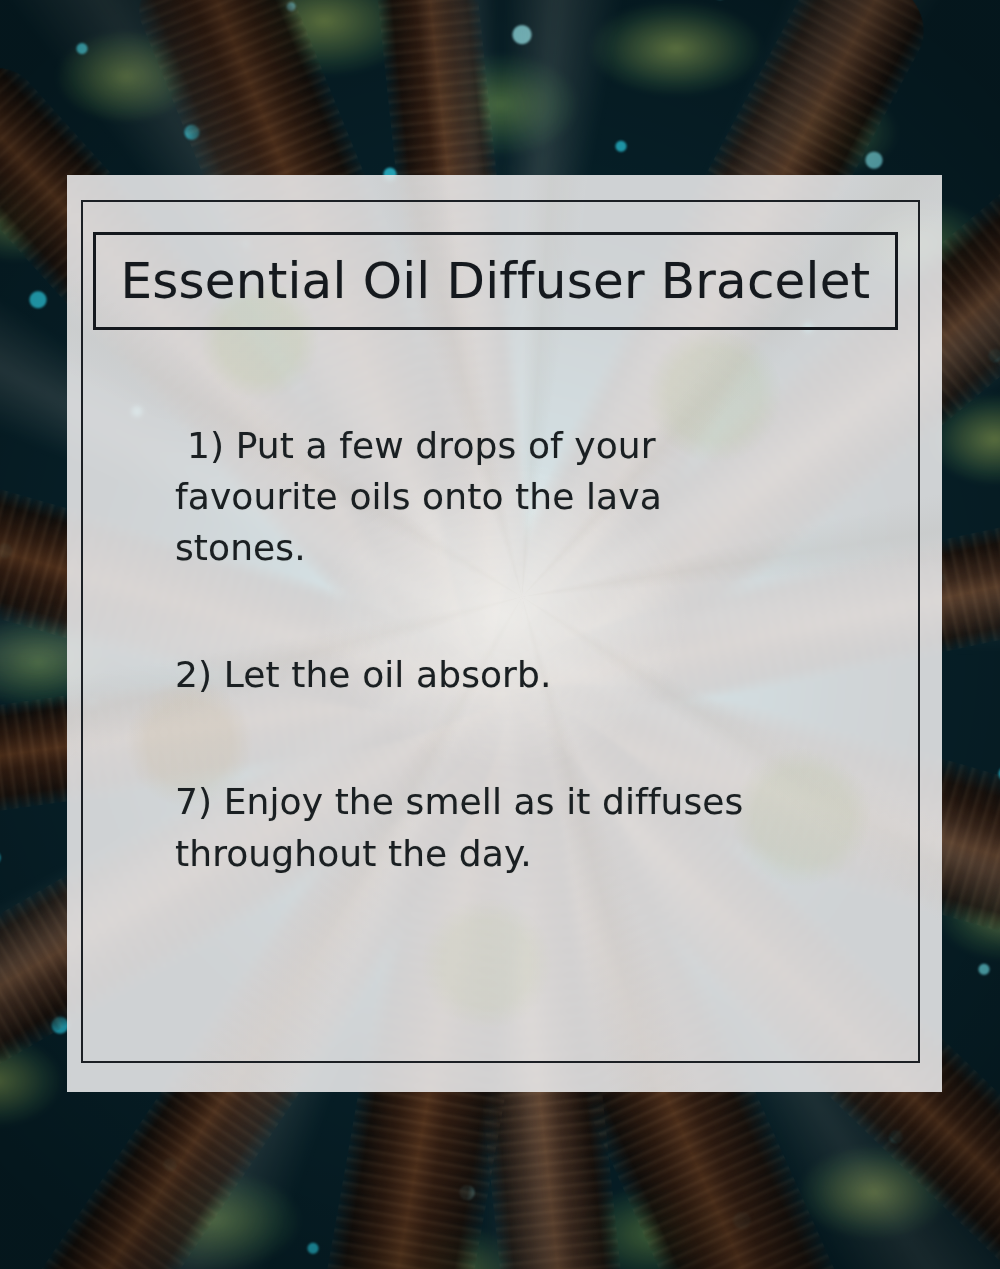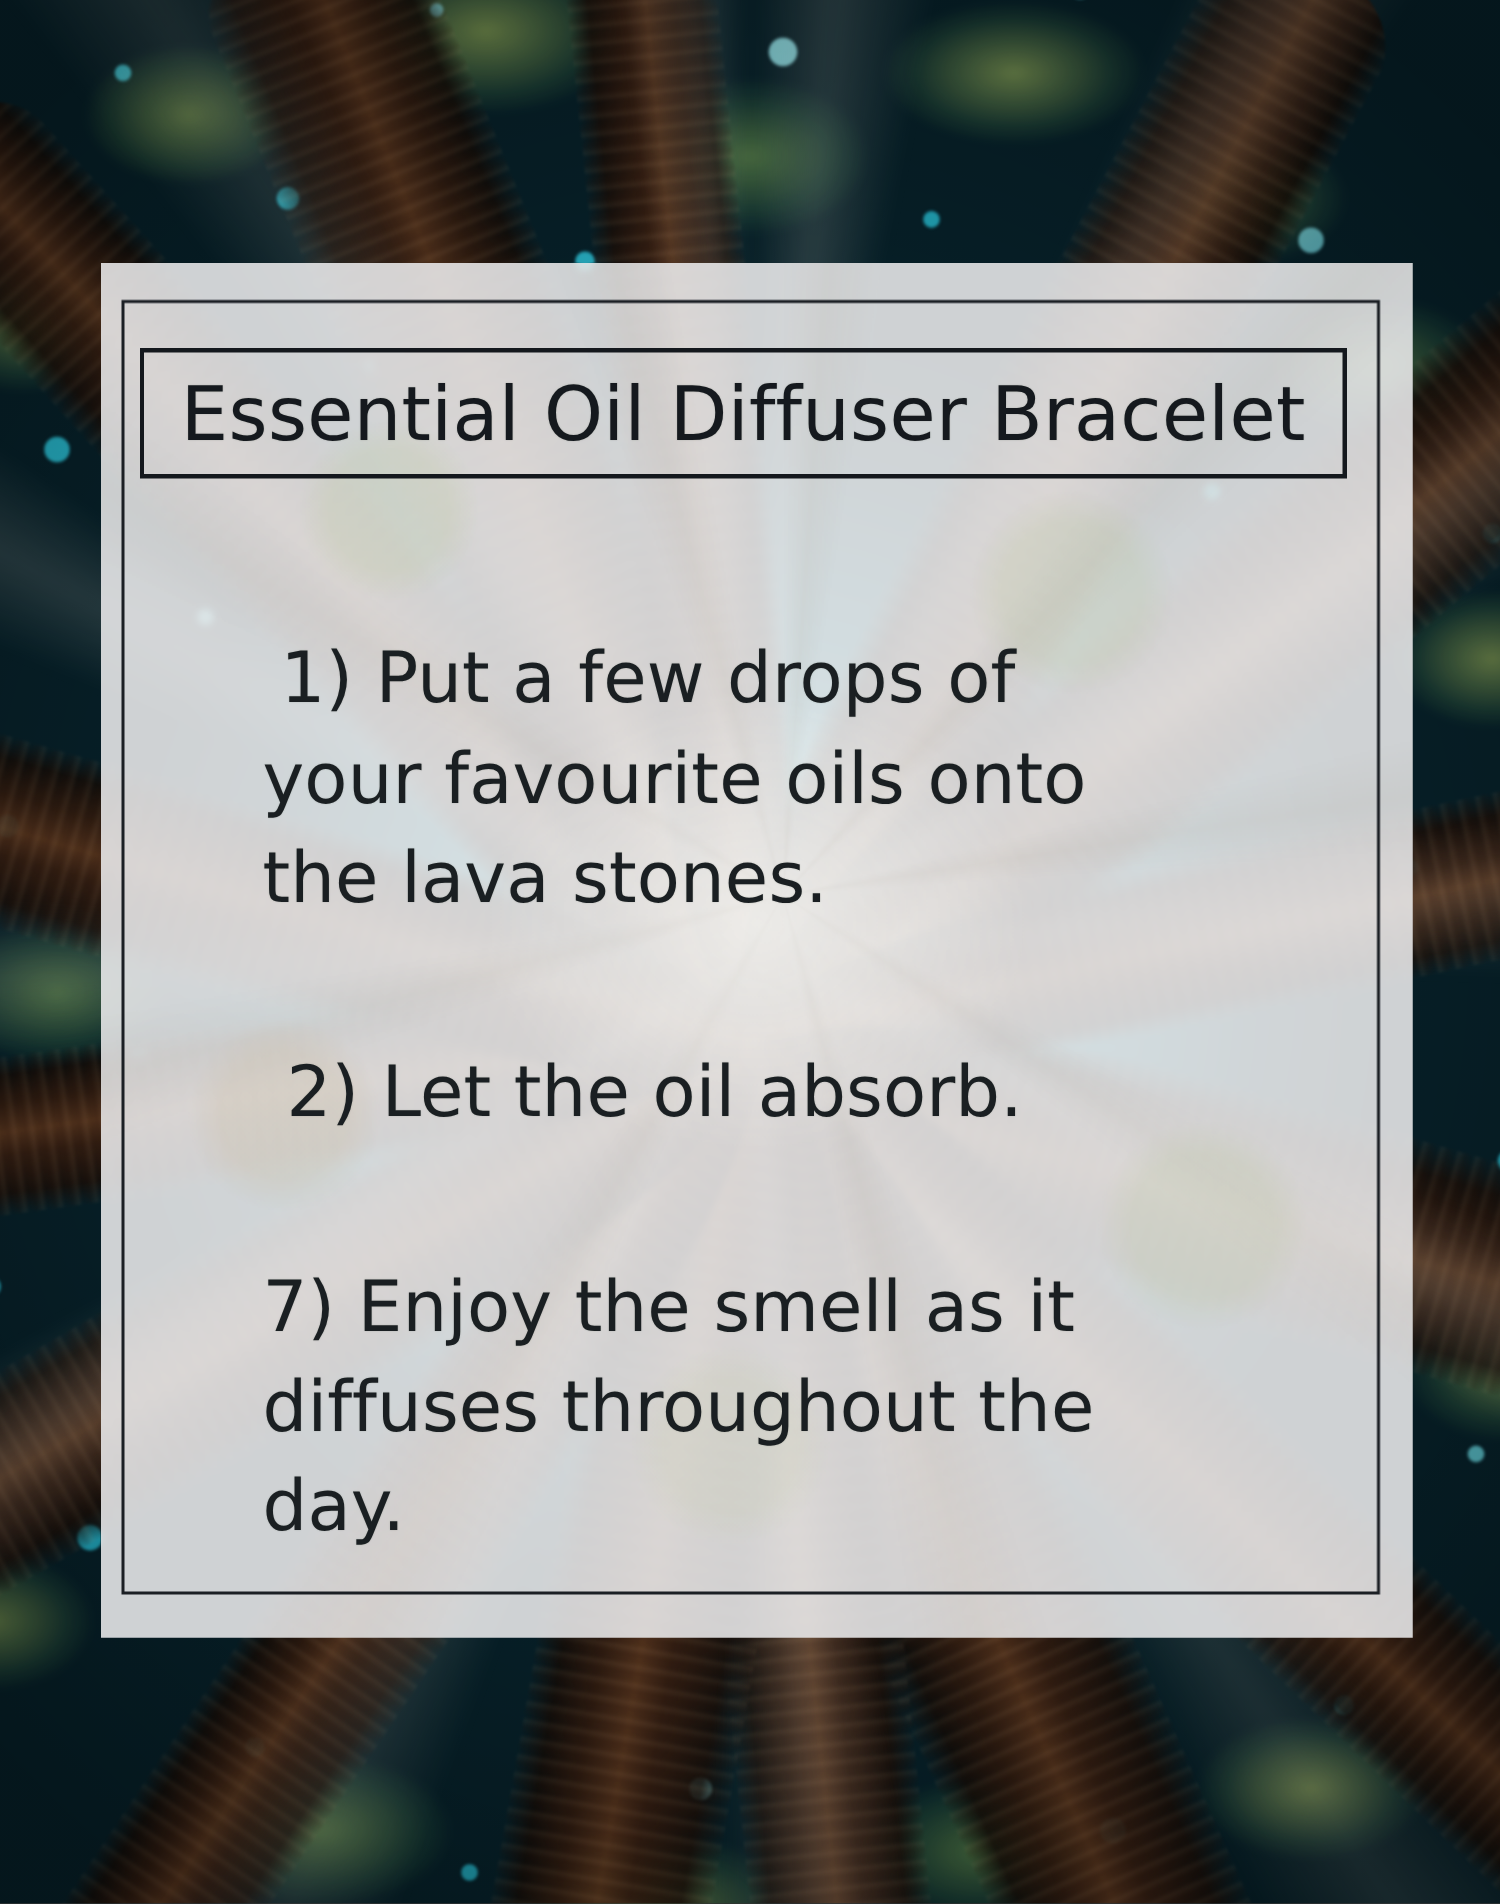--- a/index.html
+++ b/index.html
@@ -199,21 +199,21 @@
     border: 2px solid #1b1f24;
     pointer-events: none;
   }
 
   
   .title-box {
     position: absolute;
     left: 93px;
     top: 232px;
     width: 805px;
-    height: 87px;
+    height: 98px;
     border: 3px solid #14181d;
     display: flex;
     align-items: center;
     justify-content: center;
     box-sizing: border-box;
   }
 
   .title-text {
     font-size: 50px;
     line-height: 1;
@@ -226,30 +226,30 @@
 
   
   .steps {
     position: absolute;
     left: 175px;
     top: 420px;
     width: 700px;
   }
 
   .step {
-    font-size: 47px;
+    font-size: 36px;
     line-height: 1.42;
     color: #1a1f22;
     font-weight: 400;
     letter-spacing: 0.1px;
     text-shadow: 0 0 1px rgba(60,72,56,0.30);
   }
 
   .step-1 { margin: 0 0 76px 0; text-indent: 12px; max-width: 600px; }
-  .step-2 { margin: 0 0 76px 16px; }
+  .step-2 { margin: 0 0 76px 0; }
   .step-3 { margin: 0; max-width: 660px; }
 </style>
 </head>
 <body>
 
 <div id="poster">
 
   <div class="bg-layer">
     <div class="bg-base"></div>
     <div class="bg-sky-specks"></div>

